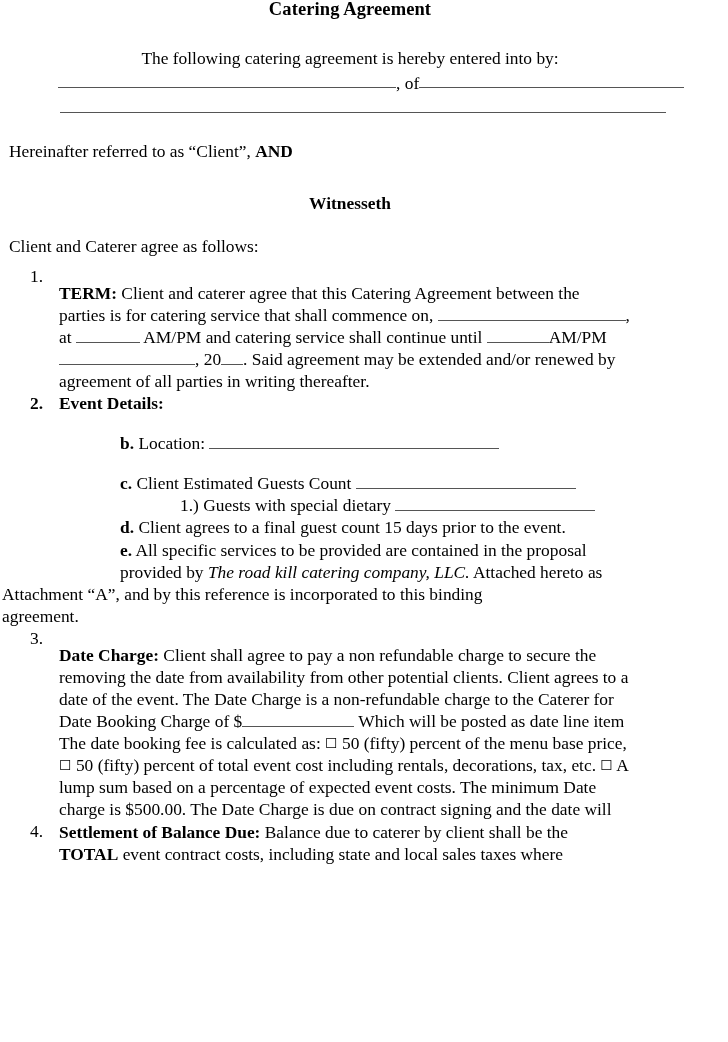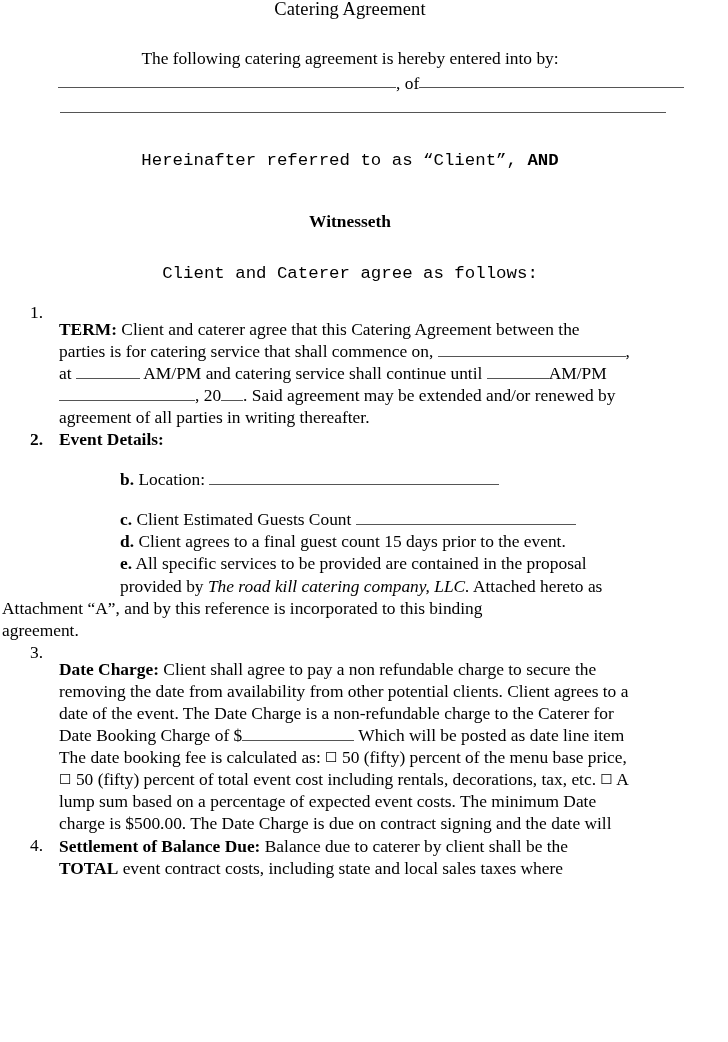--- a/index.html
+++ b/index.html
@@ -19,21 +19,21 @@
     height: 1042px;
     background: #ffffff;
     overflow: hidden;
     box-sizing: border-box;
     padding: 0 30px 0 2px;
     font-size: 17.4px;
     line-height: 1.275;
   }
   .doc-title {
     text-align: center;
-    font-weight: normal;
+    font-weight: bold;
     font-size: 18.5px;
     margin: 0;
     padding-top: 0px;
     line-height: 1.0;
     letter-spacing: 0.1px;
   }
   .intro-line {
     text-align: center;
     margin: 0;
     padding-top: 31px;
@@ -48,25 +48,24 @@
   .rule {
     display: inline-block;
     border-bottom: 1px solid #555;
     height: 0.78em;
     vertical-align: baseline;
   }
   .rule-a { width: 338px; margin-left: 56px; }
   .rule-b { width: 265px; }
   .rule-full { width: 606px; margin-left: 58px; }
   .para {
-    margin: 16px;
+    margin: 7px;
     padding-top: 17px;
     line-height: 1.26;
-    text-align: center;
-    font-family: Liberation Mono, monospace;
+    text-align: left;
   }
   .center-head {
     text-align: center;
     font-weight: bold;
     margin: 0;
     padding-top: 25px;
     line-height: 1.0;
   }
   b, .b { font-weight: bold; }
   i, .i { font-style: italic; }
@@ -181,20 +180,23 @@
 
 
       <div class="sub gap">
         <b>b.</b><span> Location:</span> <span class="rule-inline u-w6"></span>
       </div>
 
       <div class="sub gap">
         <b>c.</b><span> Client Estimated Guests Count</span> <span class="rule-inline u-w8"></span>
       </div>
 
+      <div class="sub-num">
+        <span>1.)</span><span> Guests with special dietary</span> <span class="rule-inline u-w9"></span>
+      </div>
 
       <div class="sub">
         <b>d.</b><span> Client agrees to a final guest count 15 days prior to the event.</span>
       </div>
 
       <div class="sub">
         <b>e.</b><span> All specific services to be provided are contained in the proposal</span>
       </div>
 
       <div class="sub">

